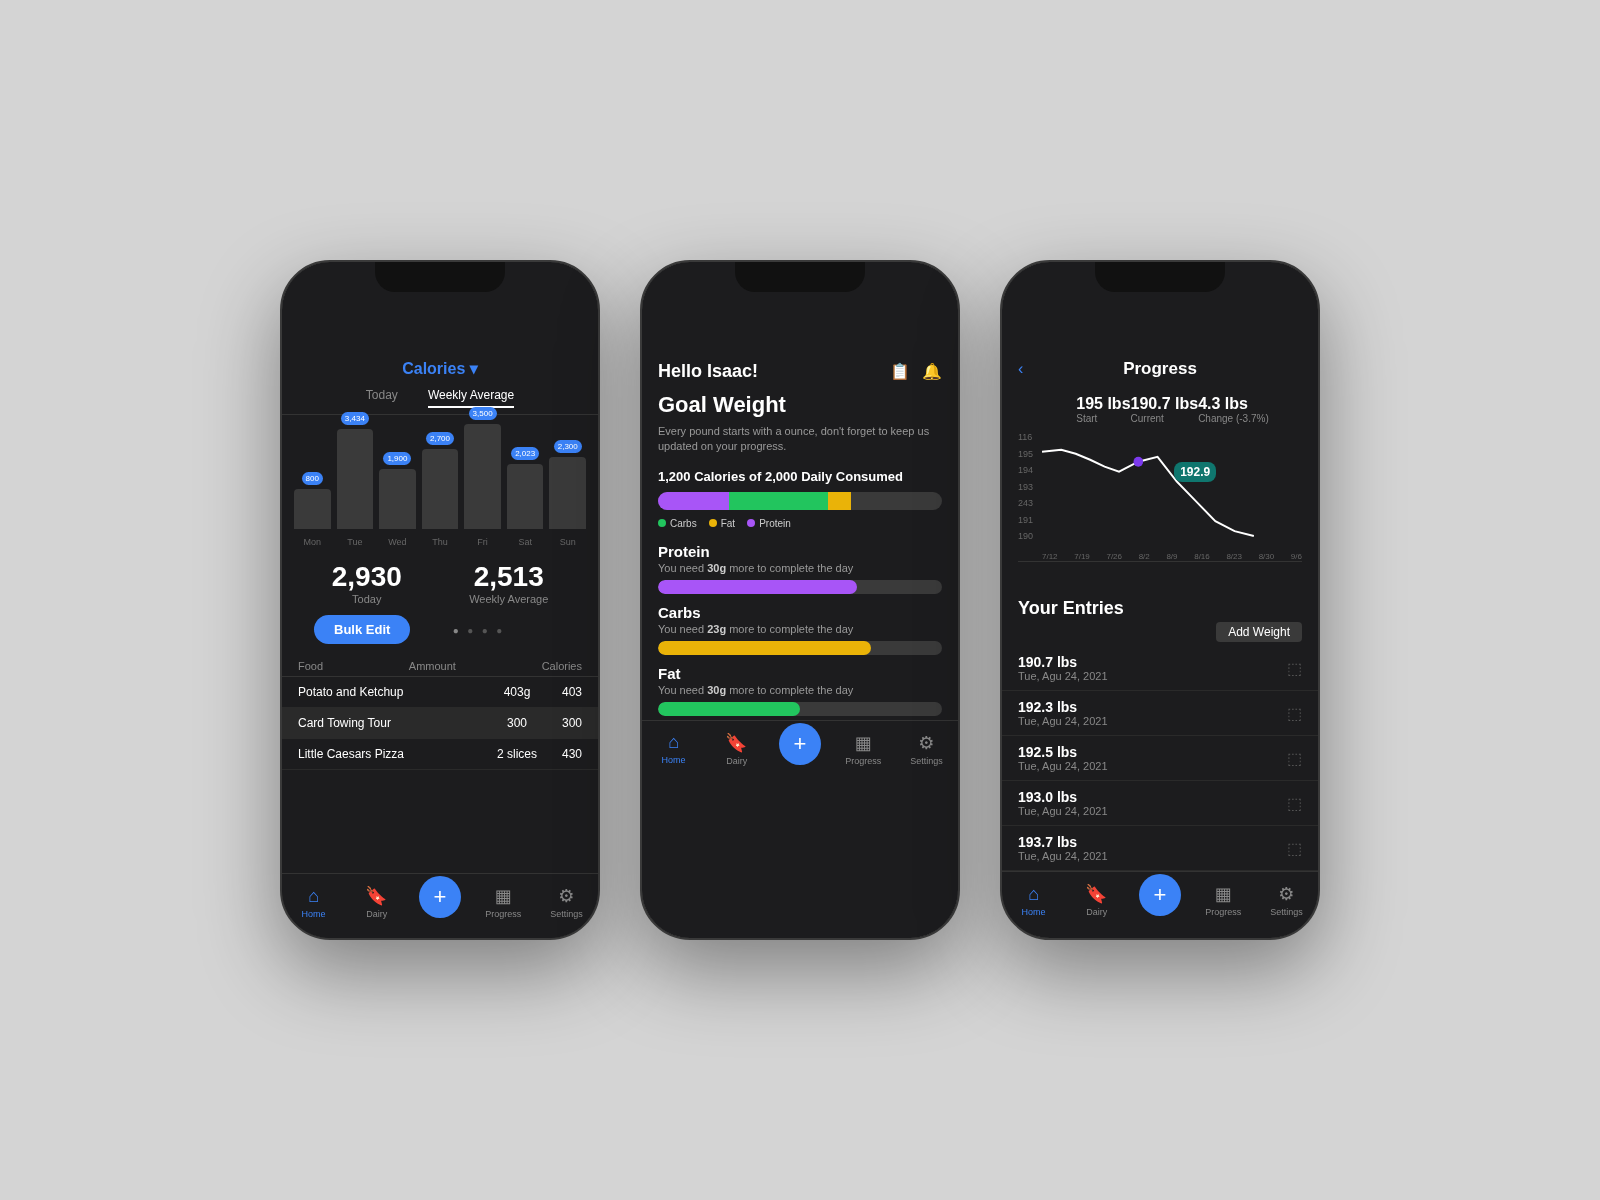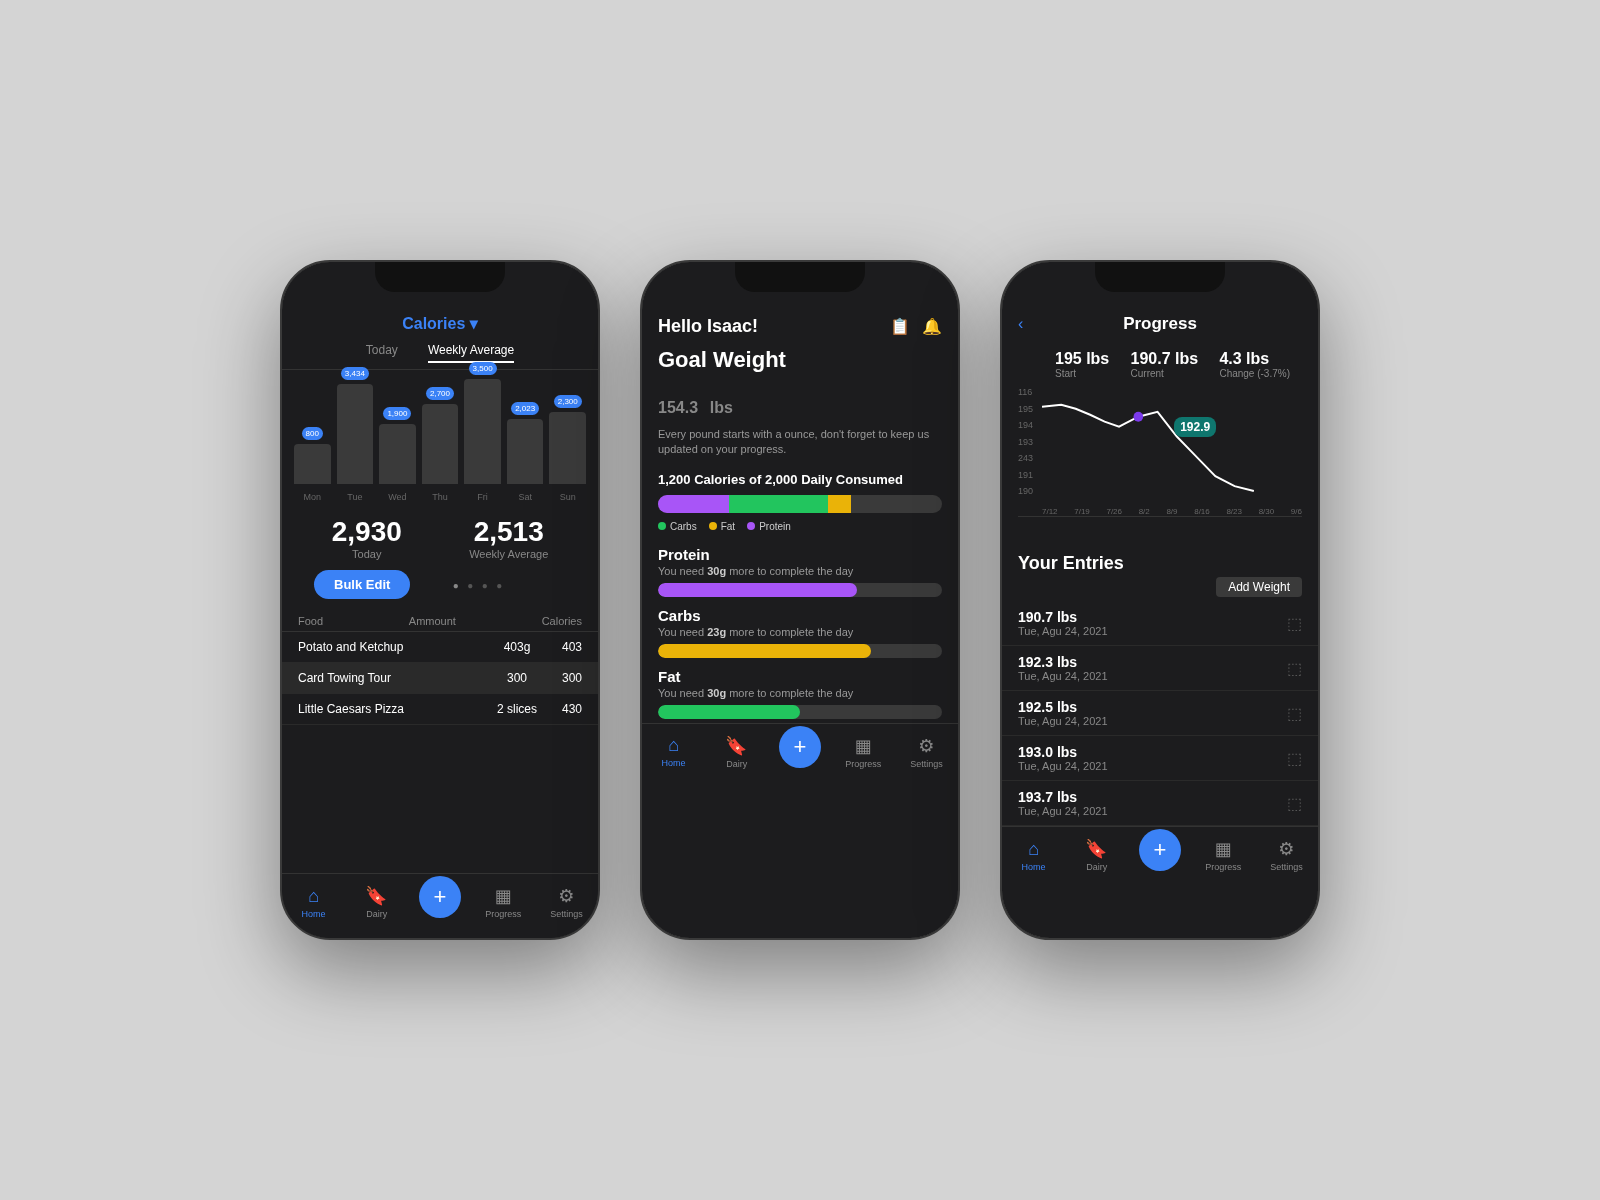--- a/index.html
+++ b/index.html
@@ -40,20 +40,21 @@
       z-index: 100;
     }
     .phone-screen {
       position: absolute;
       top: 0; left: 0; right: 0; bottom: 0;
       background: #1c1c1e;
       border-radius: 48px;
       overflow: hidden;
       display: flex;
       flex-direction: column;
+      gap: 45px;
     }
     .status-bar {
       height: 44px;
       flex-shrink: 0;
     }
 
     
     .screen-content {
       flex: 1;
       overflow: hidden;
@@ -288,21 +289,21 @@
       display: flex;
       align-items: center;
       justify-content: center;
       padding: 8px 16px;
       position: relative;
     }
     .p3-back { position: absolute; left: 16px; color: #3b82f6; font-size: 16px; }
     .p3-title { color: #fff; font-size: 17px; font-weight: 600; }
     .p3-stats-row {
       display: flex;
-      justify-content: space-between;
+      justify-content: center;
       padding: 8px 28px 4px;
       margin-left: 25px;
     }
     .p3-stat { text-align: left; }
     .p3-stat-val { color: #fff; font-size: 16px; font-weight: 700; }
     .p3-stat-label { color: #888; font-size: 10px; }
     .p3-chart-area {
       margin: 4px 16px;
       height: 130px;
       position: relative;
@@ -508,24 +509,20 @@
       <div class="status-bar"></div>
       <div class="screen-content">
         <div class="p2-header">
           <span class="p2-greeting">Hello Isaac!</span>
           <div class="p2-icons">
             <span class="p2-icon">📋</span>
             <span class="p2-icon">🔔</span>
           </div>
         </div>
         <div class="p2-goal-title">Goal Weight</div>
-        <div class="p2-goal-val">
-          <span>154.3</span>
-          <span>lbs</span>
-        </div>
         <div class="p2-goal-desc">Every pound starts with a ounce, don't forget to keep us updated on your progress.</div>
         <div class="p2-cal-info">
           <span>1,200 Calories of</span>
           <span style="font-weight:700;">2,000</span>
           <span>Daily Consumed</span>
         </div>
         <div class="p2-macro-bar">
           <div class="macro-seg" style="width:25%;background:#a855f7;"></div>
           <div class="macro-seg" style="width:35%;background:#22c55e;"></div>
           <div class="macro-seg" style="width:8%;background:#eab308;"></div>

